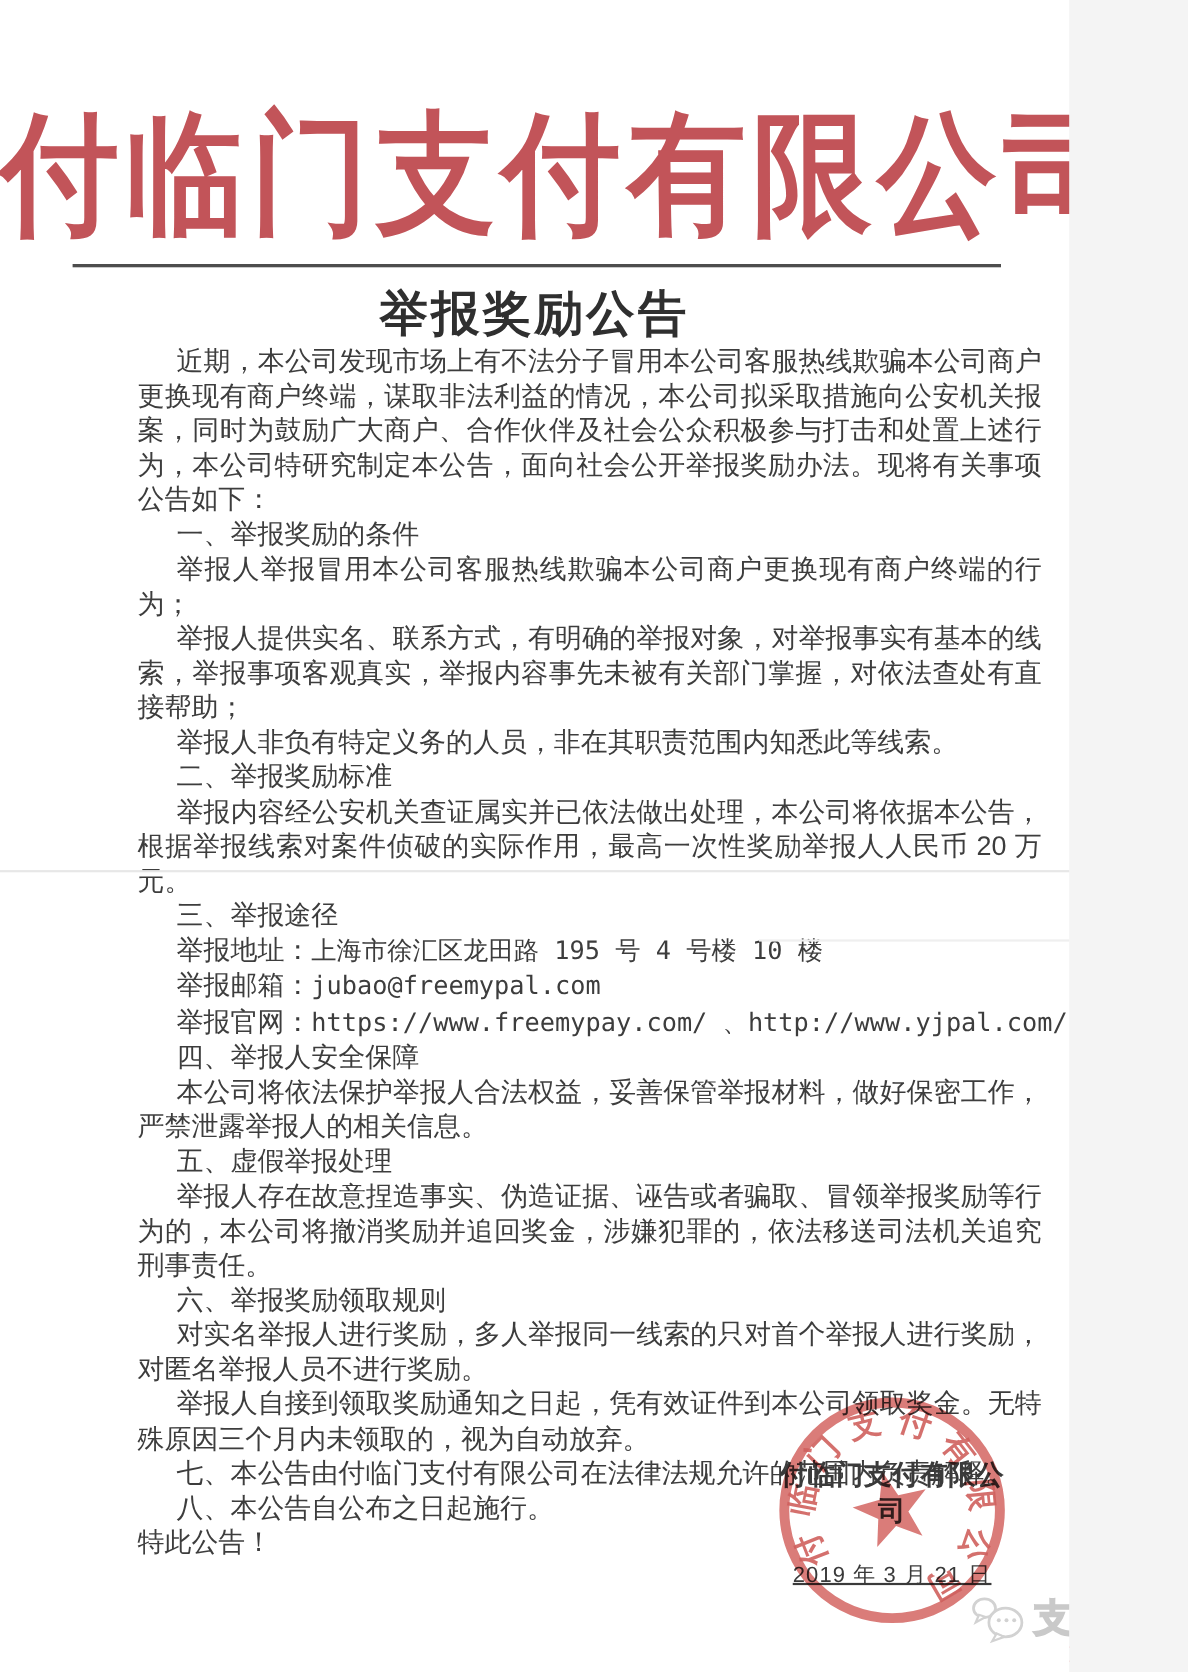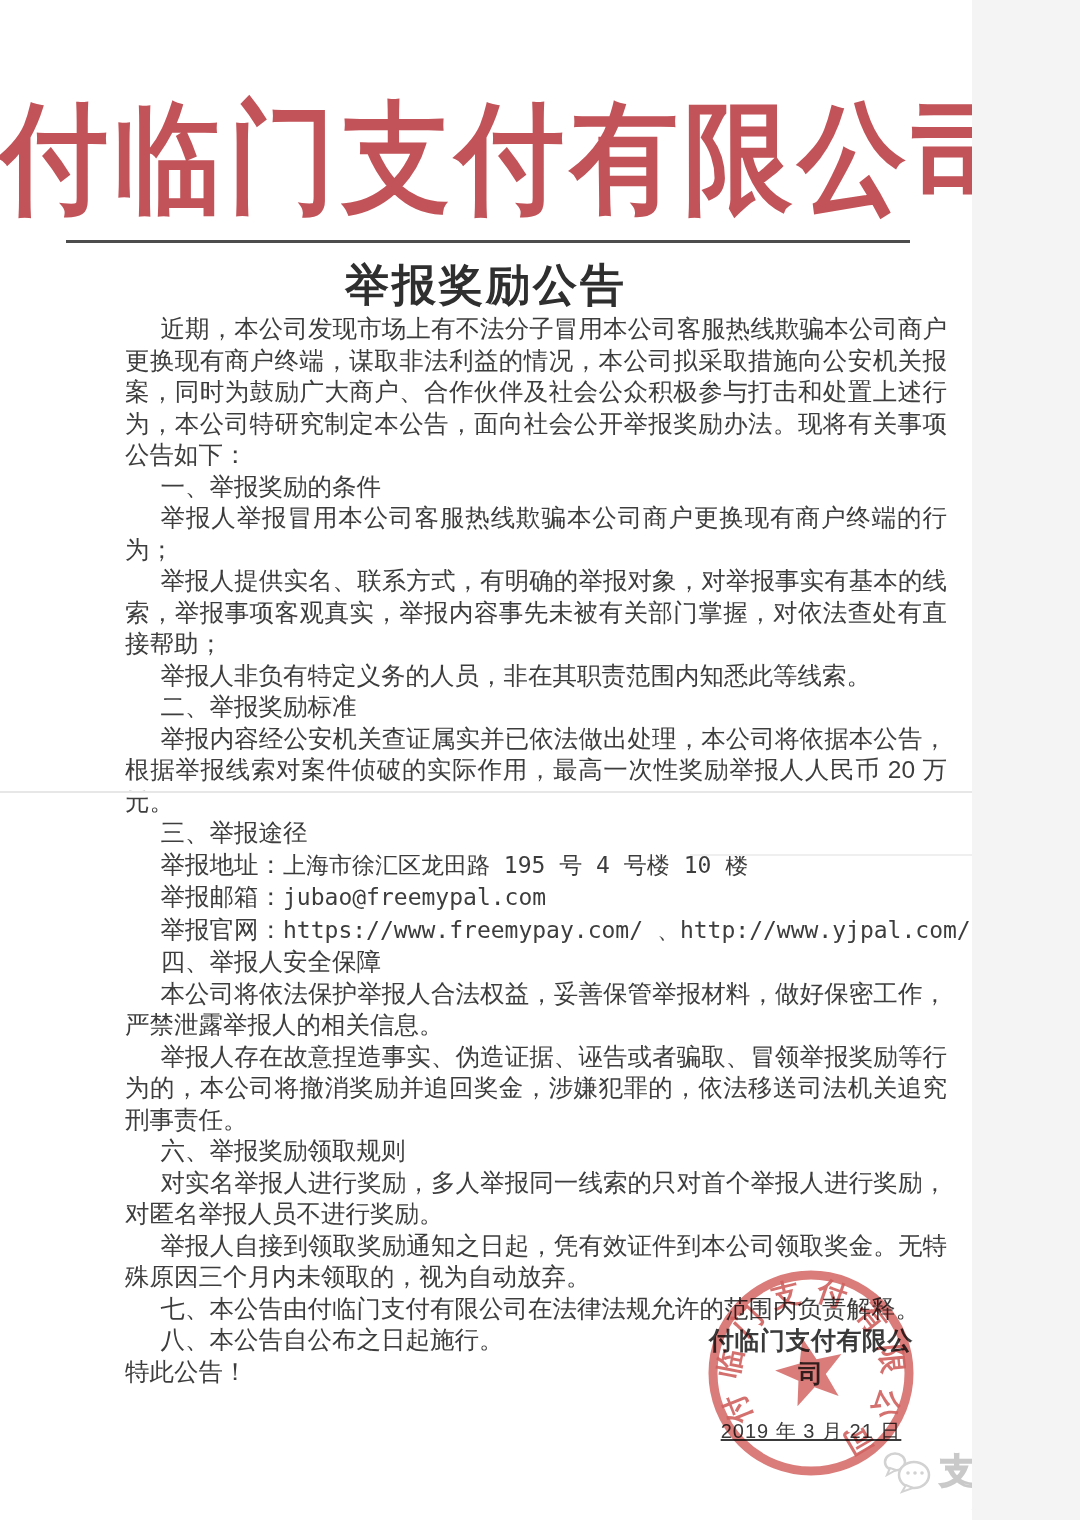--- a/index.html
+++ b/index.html
@@ -138,20 +138,21 @@
     <p>举报内容经公安机关查证属实并已依法做出处理，本公司将依据本公告，根据举报线索对案件侦破的实际作用，最高一次性奖励举报人人民币 20 万元。</p>
 
     <p>三、举报途径</p>
     <p class="contact"><span>举报地址：</span><span class="mono">上海市徐汇区龙田路 195 号 4 号楼 10 楼</span></p>
     <p class="contact"><span>举报邮箱：</span><span class="mono">jubao@freemypal.com</span></p>
     <p class="contact"><span>举报官网：</span><span class="mono">https://www.freemypay.com/ 、http://www.yjpal.com/</span></p>
 
     <p>四、举报人安全保障</p>
     <p>本公司将依法保护举报人合法权益，妥善保管举报材料，做好保密工作，严禁泄露举报人的相关信息。</p>
 
+    <p>五、虚假举报处理</p>
     <p>举报人存在故意捏造事实、伪造证据、诬告或者骗取、冒领举报奖励等行为的，本公司将撤消奖励并追回奖金，涉嫌犯罪的，依法移送司法机关追究刑事责任。</p>
 
     <p>六、举报奖励领取规则</p>
     <p>对实名举报人进行奖励，多人举报同一线索的只对首个举报人进行奖励，对匿名举报人员不进行奖励。</p>
     <p>举报人自接到领取奖励通知之日起，凭有效证件到本公司领取奖金。无特殊原因三个月内未领取的，视为自动放弃。</p>
 
     <p>七、本公告由付临门支付有限公司在法律法规允许的范围内负责解释。</p>
     <p>八、本公告自公布之日起施行。</p>
     <p class="closing">特此公告！</p>
   </div>

